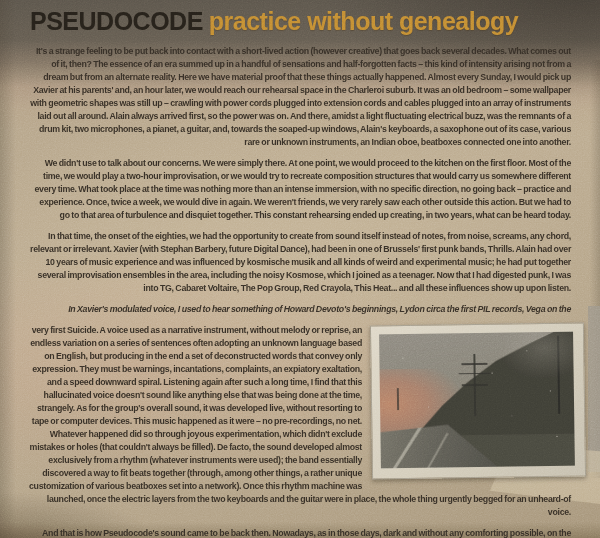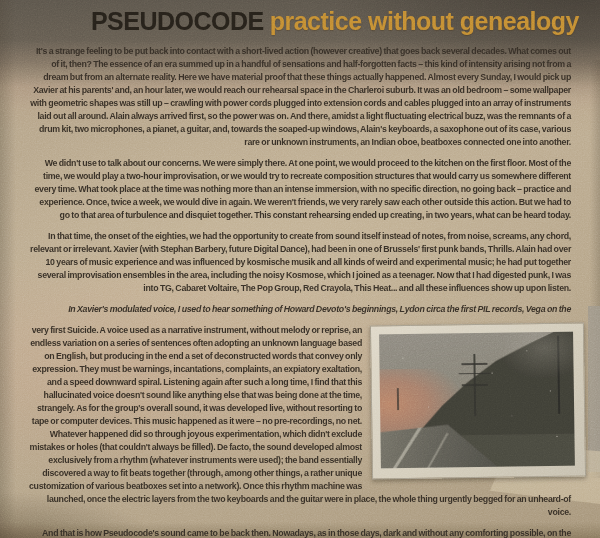--- a/index.html
+++ b/index.html
@@ -38,21 +38,21 @@
     background:radial-gradient(ellipse at 30% 50%,rgba(208,150,128,.20),rgba(208,150,128,0) 75%);}
   .edge-strip{position:absolute;right:0;top:306px;width:12px;height:166px;
     background:#9d968a;opacity:.85;}
   .patch-br{right:0;bottom:34px;width:110px;height:60px;
     background:rgba(214,198,167,.55);
     clip-path:polygon(18% 0,100% 12%,100% 100%,0 78%);}
   
   .noise{position:absolute;inset:0;z-index:6;mix-blend-mode:overlay;opacity:.5;pointer-events:none;}
   
   .content{position:relative;z-index:2;padding:7px 21px 0 21px;}
-  .header{margin:0 0 9px 9px;white-space:nowrap;letter-spacing:-.5px;text-align:right;}
+  .header{margin:0 0 9px 9px;white-space:nowrap;letter-spacing:-.5px;}
   .title{font-size:25px;font-weight:700;color:#26211a;}
   .subtitle{font-size:25px;font-weight:700;color:#c38c33;
     text-shadow:0 1px 1px rgba(70,50,20,.35);margin-left:6px;}
   .para{
     margin:8px;
     font-size:8.8px;font-weight:700;line-height:13px;
     letter-spacing:-.3px;word-spacing:-.5px;
     color:#362f27;text-align:right;
   }
   .para.intro{white-space:normal;font-style:italic;}

